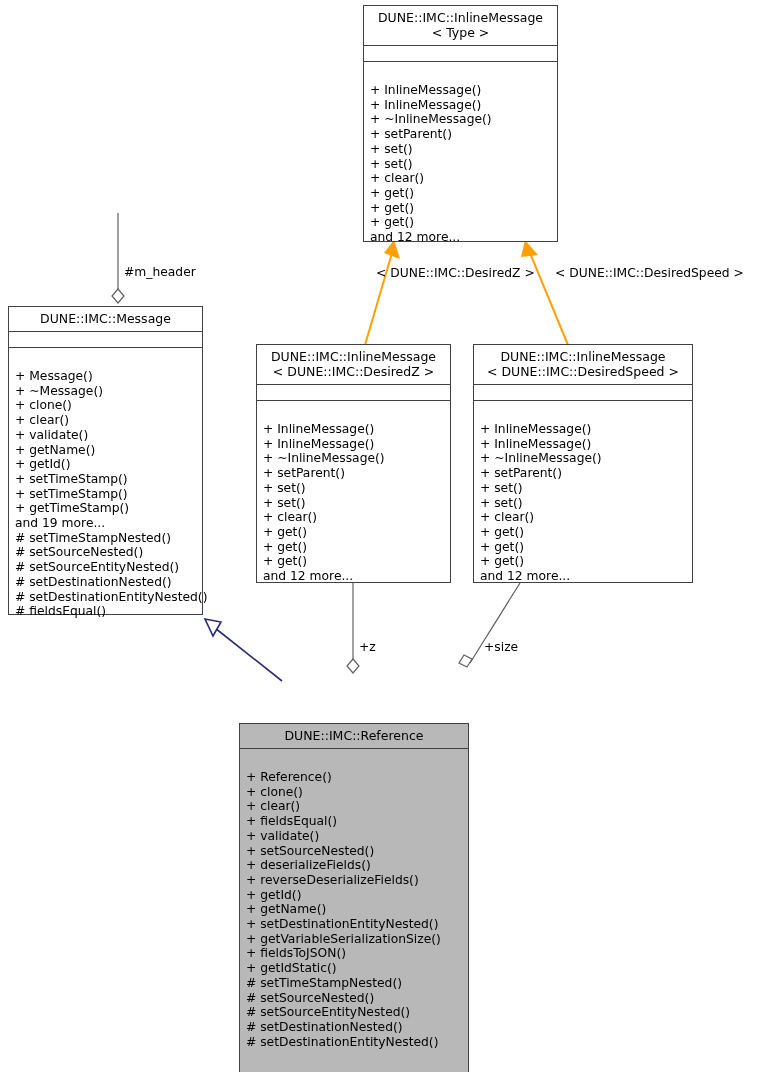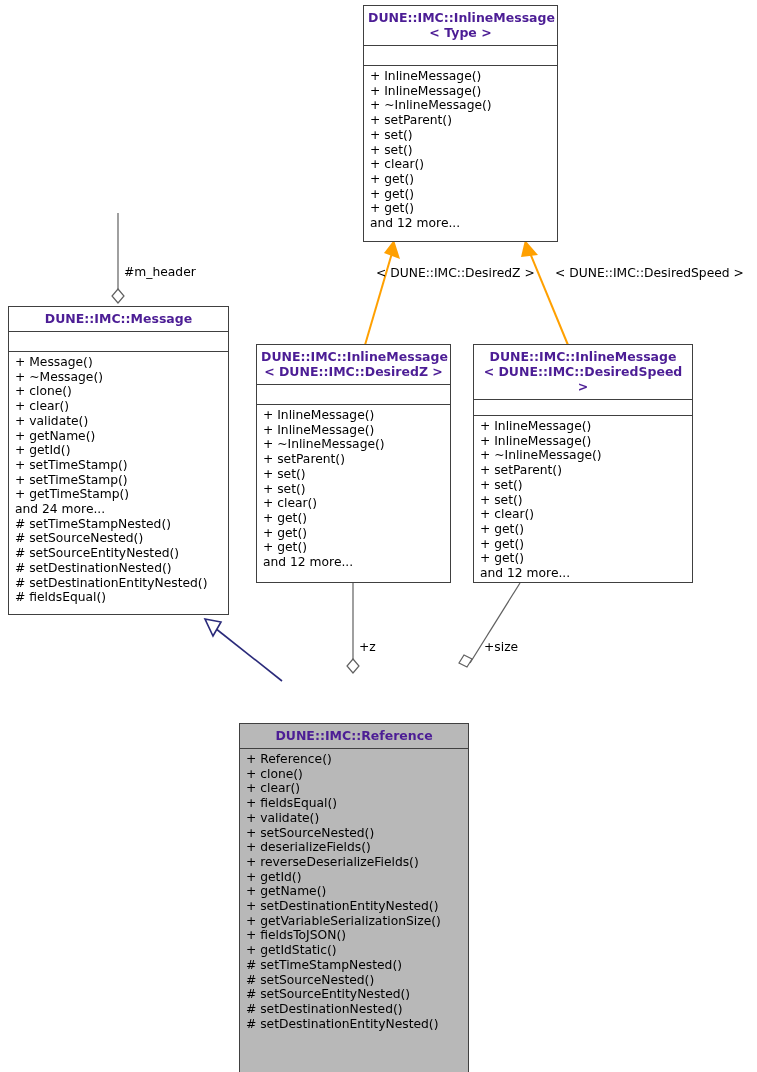--- a/index.html
+++ b/index.html
@@ -30,35 +30,35 @@
     background: #ffffff;
     display: flex;
     flex-direction: column;
   }
   .uml-box.filled {
     background: #b8b8b8;
   }
   .uml-title {
     text-align: center;
     font-size: 12.5px;
-    color: #4c1d95;
+    color: #000000;
     line-height: 15px;
     padding: 4px 4px 5px 4px;
     border-bottom: 1px solid #404040;
     white-space: pre-line;
-    font-weight: bold;
   }
   .uml-attrs {
     border-bottom: 1px solid #404040;
     padding: 3px 5px 3px 6px;
     min-height: 9px;
   }
   .uml-ops {
     padding: 3px 5px 4px 6px;
     flex: 1;
+    margin-top: 18px;
   }
   .uml-row {
     font-size: 12.3px;
     color: #000000;
     line-height: 14.7px;
     white-space: nowrap;
   }
   .edge-label {
     position: absolute;
     font-size: 12.3px;
@@ -111,35 +111,35 @@
       <div class="uml-row">+ clear()</div>
       <div class="uml-row">+ get()</div>
       <div class="uml-row">+ get()</div>
       <div class="uml-row">+ get()</div>
       <div class="uml-row">and 12 more...</div>
     </div>
   </div>
 
   <div class="edge-label" style="left:124px; top:265px;">#m_header</div>
 
-  <div class="uml-box" style="left:8px; top:306px; width:221px; height:309px;">
+  <div class="uml-box" style="left:8px; top:306px; width:195px; height:309px;">
     <div class="uml-title">DUNE::IMC::Message</div>
     <div class="uml-attrs empty-compartment"></div>
     <div class="uml-ops">
       <div class="uml-row">+ Message()</div>
       <div class="uml-row">+ ~Message()</div>
       <div class="uml-row">+ clone()</div>
       <div class="uml-row">+ clear()</div>
       <div class="uml-row">+ validate()</div>
       <div class="uml-row">+ getName()</div>
       <div class="uml-row">+ getId()</div>
       <div class="uml-row">+ setTimeStamp()</div>
       <div class="uml-row">+ setTimeStamp()</div>
       <div class="uml-row">+ getTimeStamp()</div>
-      <div class="uml-row">and 24 more...</div>
+      <div class="uml-row">and 19 more...</div>
       <div class="uml-row"># setTimeStampNested()</div>
       <div class="uml-row"># setSourceNested()</div>
       <div class="uml-row"># setSourceEntityNested()</div>
       <div class="uml-row"># setDestinationNested()</div>
       <div class="uml-row"># setDestinationEntityNested()</div>
       <div class="uml-row"># fieldsEqual()</div>
     </div>
   </div>
 
   <div class="edge-label" style="left:376px; top:266px;">&lt; DUNE::IMC::DesiredZ &gt;</div>

